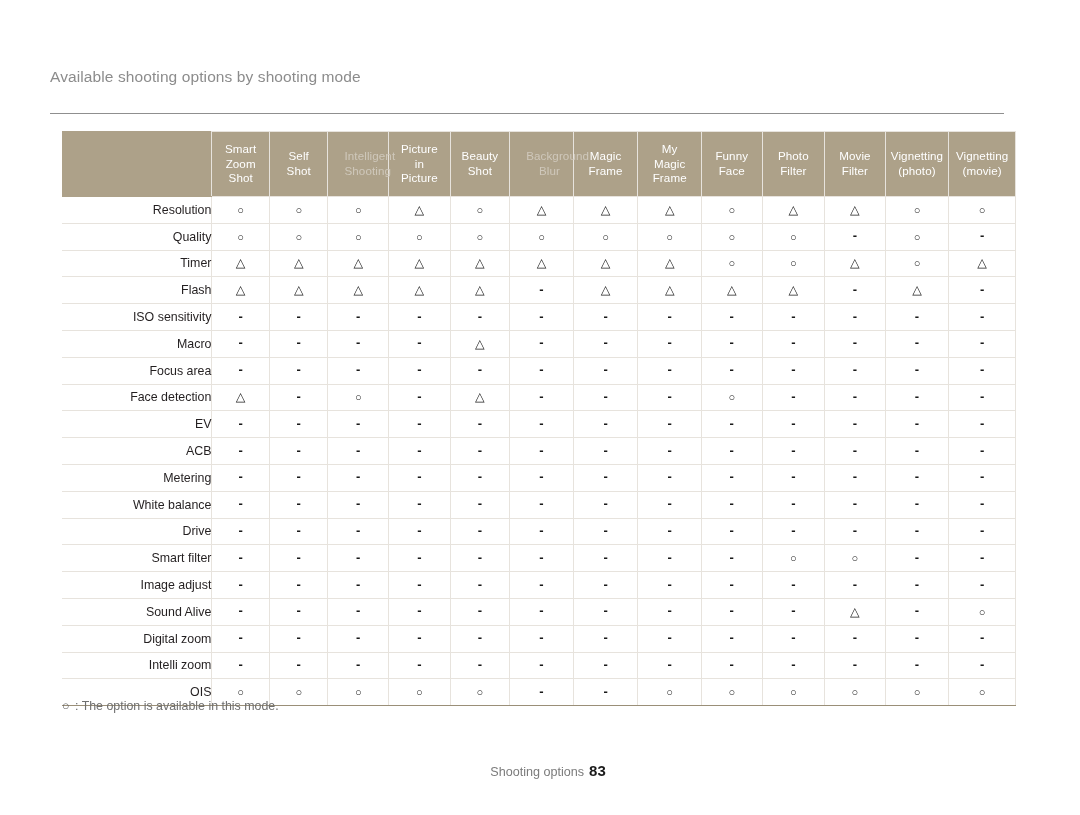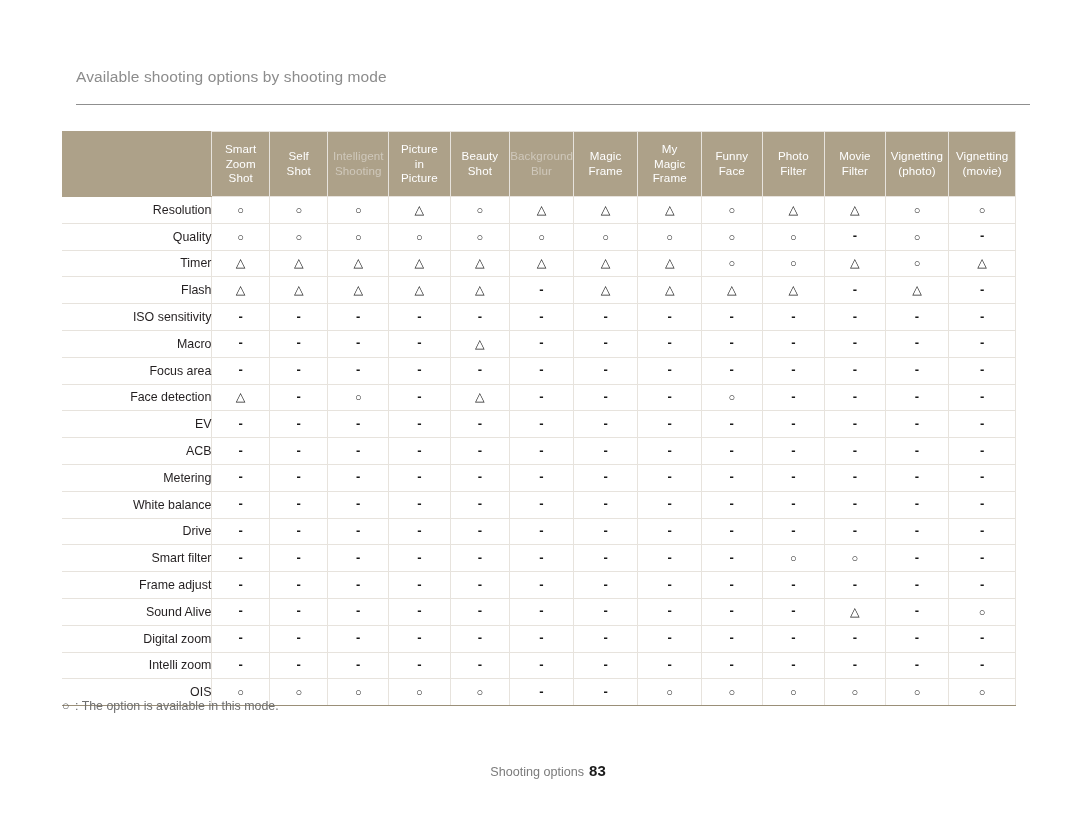--- a/index.html
+++ b/index.html
@@ -19,28 +19,28 @@
   .page {
     position: relative;
     width: 1080px;
     height: 815px;
     box-sizing: border-box;
   }
 
   
   .page-heading {
     position: absolute;
-    left: 76px;
+    left: 50px;
     top: 68px;
     width: 954px;
     font-size: 15.5px;
     font-weight: 400;
     color: #8c8c8c;
     letter-spacing: .1px;
-    padding-bottom: 18px;
+    padding-bottom: 27px;
     border-bottom: 1px solid #8f8f8f;
     white-space: nowrap;
   }
 
   
   .table-wrap {
     position: absolute;
     left: 62px;
     top: 131px;
     width: 954px;
@@ -74,20 +74,21 @@
   thead th.hdr-blank {
     border-left-color: #ada189;
     border-top-color: #ada189;
     border-bottom-color: #ada189;
   }
   thead th span.hl {
     display: block;
   }
   thead th.dim span.hl {
     color: #cfc8bb;
+    margin-left: 16px;
   }
 
   
   tbody td {
     height: 25.8px;
     color: #231f20;
   }
   tbody td.rowlabel {
     text-align: right;
     padding-left: 10px;
@@ -464,21 +465,21 @@
             <td><span class="sym sym-dash">-</span></td>
             <td><span class="sym sym-dash">-</span></td>
             <td><span class="sym sym-dash">-</span></td>
             <td><span class="sym sym-dash">-</span></td>
             <td><span class="sym sym-circle">○</span></td>
             <td><span class="sym sym-circle">○</span></td>
             <td><span class="sym sym-dash">-</span></td>
             <td><span class="sym sym-dash">-</span></td>
           </tr>
           <tr>
-            <td class="rowlabel">Frame adjust</td>
+            <td class="rowlabel">Image adjust</td>
             <td><span class="sym sym-dash">-</span></td>
             <td><span class="sym sym-dash">-</span></td>
             <td><span class="sym sym-dash">-</span></td>
             <td><span class="sym sym-dash">-</span></td>
             <td><span class="sym sym-dash">-</span></td>
             <td><span class="sym sym-dash">-</span></td>
             <td><span class="sym sym-dash">-</span></td>
             <td><span class="sym sym-dash">-</span></td>
             <td><span class="sym sym-dash">-</span></td>
             <td><span class="sym sym-dash">-</span></td>

